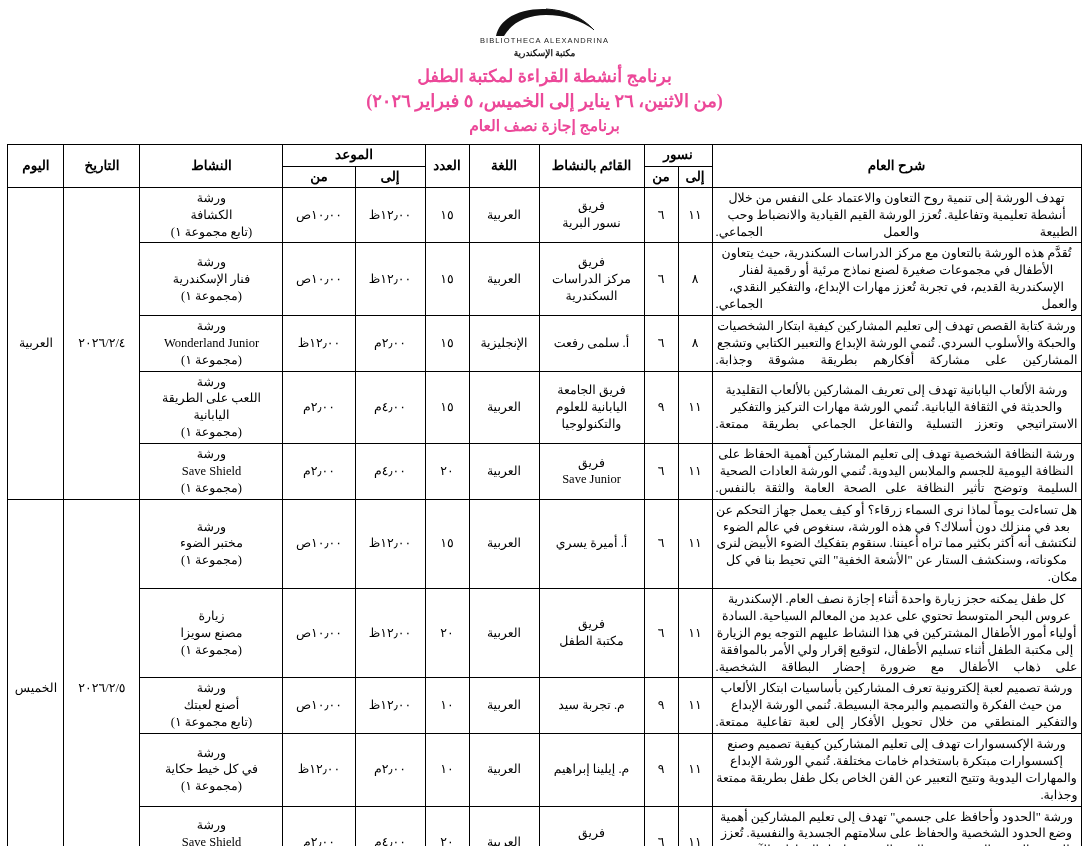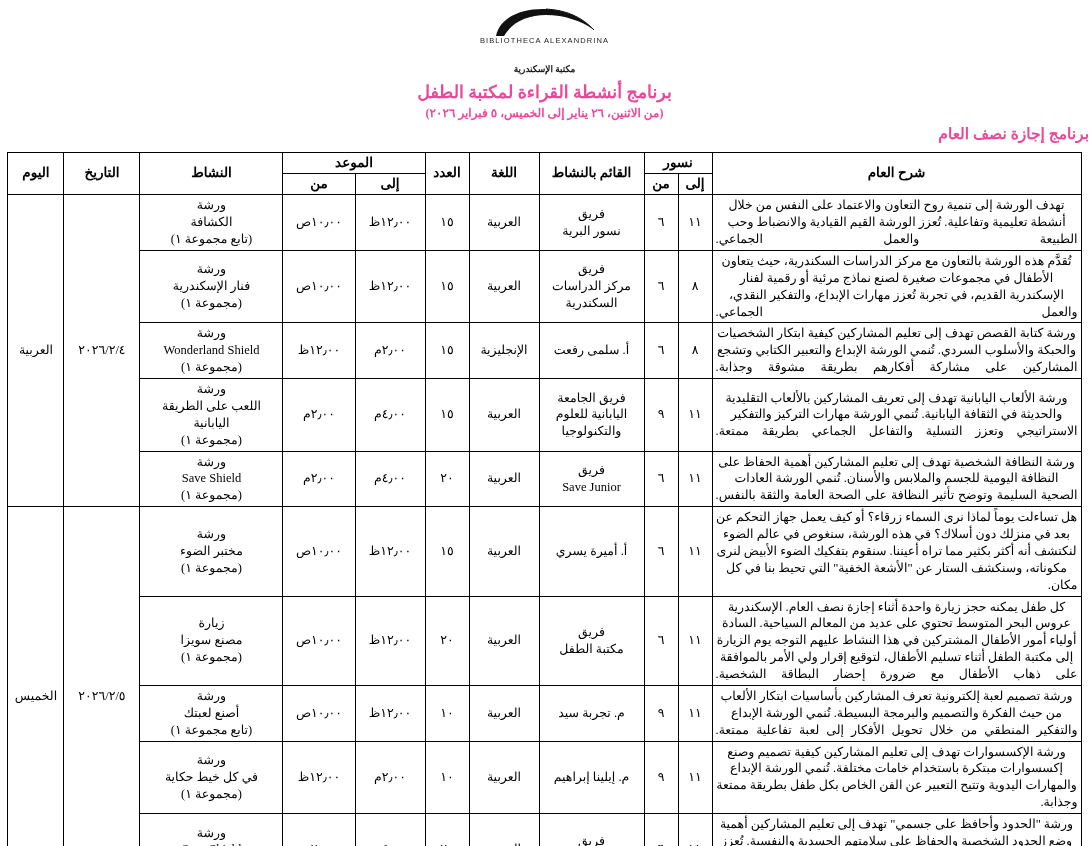--- a/index.html
+++ b/index.html
@@ -34,41 +34,40 @@
   .logo-latin {
     font-family: "Liberation Sans", sans-serif;
     font-size: 7.5px;
     letter-spacing: 1.1px;
     color: #1a1a1a;
     margin-top: -2px;
   }
   .logo-arabic {
     font-size: 9px;
     color: #1a1a1a;
-    margin-top: 19px;
+    margin-top: 3px;
     font-weight: bold;
   }
 
   .title-block {
     text-align: center;
     margin-top: 6px;
   }
   .title-line {
     font-weight: bold;
     font-size: 17.5px;
     line-height: 1.42;
     color: #ec4899;
   }
   .title-line.sub {
-    font-size: 12px;
+    font-size: 18px;
   }
   .title-line.sub2 {
     font-size: 15.5px;
     margin-top: 1px;
-    text-align: right;
   }
 
   
   table.sched {
     border-collapse: collapse;
     width: 1073px;
     margin: 7px auto 0 auto;
     table-layout: fixed;
     direction: rtl;
   }
@@ -217,35 +216,35 @@
         </tr>
         <tr>
           <td class="desc">ورشة كتابة القصص تهدف إلى تعليم المشاركين كيفية ابتكار الشخصيات والحبكة والأسلوب السردي. تُنمي الورشة الإبداع والتعبير الكتابي وتشجع المشاركين على مشاركة أفكارهم بطريقة مشوقة وجذابة.</td>
           <td class="num">٨</td>
           <td class="num">٦</td>
           <td class="lead">أ. سلمى رفعت</td>
           <td class="lang">الإنجليزية</td>
           <td class="num">١٥</td>
           <td class="time">٢٫٠٠م</td>
           <td class="time">١٢٫٠٠ظ</td>
-          <td class="act">ورشة<br><span class="en">Wonderland Shield</span><br>(مجموعة ١)</td>
+          <td class="act">ورشة<br><span class="en">Wonderland Junior</span><br>(مجموعة ١)</td>
         </tr>
         <tr>
           <td class="desc">ورشة الألعاب اليابانية تهدف إلى تعريف المشاركين بالألعاب التقليدية والحديثة في الثقافة اليابانية. تُنمي الورشة مهارات التركيز والتفكير الاستراتيجي وتعزز التسلية والتفاعل الجماعي بطريقة ممتعة.</td>
           <td class="num">١١</td>
           <td class="num">٩</td>
           <td class="lead">فريق الجامعة<br>اليابانية للعلوم والتكنولوجيا</td>
           <td class="lang">العربية</td>
           <td class="num">١٥</td>
           <td class="time">٤٫٠٠م</td>
           <td class="time">٢٫٠٠م</td>
           <td class="act">ورشة<br>اللعب على الطريقة اليابانية<br>(مجموعة ١)</td>
         </tr>
         <tr>
-          <td class="desc">ورشة النظافة الشخصية تهدف إلى تعليم المشاركين أهمية الحفاظ على النظافة اليومية للجسم والملابس والأسنان. تُنمي الورشة العادات الصحية السليمة وتوضح تأثير النظافة على الصحة العامة والثقة بالنفس.</td>
+          <td class="desc">ورشة النظافة الشخصية تهدف إلى تعليم المشاركين أهمية الحفاظ على النظافة اليومية للجسم والملابس اليدوية. تُنمي الورشة العادات الصحية السليمة وتوضح تأثير النظافة على الصحة العامة والثقة بالنفس.</td>
           <td class="num">١١</td>
           <td class="num">٦</td>
           <td class="lead">فريق<br><span class="en">Save Junior</span></td>
           <td class="lang">العربية</td>
           <td class="num">٢٠</td>
           <td class="time">٤٫٠٠م</td>
           <td class="time">٢٫٠٠م</td>
           <td class="act">ورشة<br><span class="en">Save Shield</span><br>(مجموعة ١)</td>
         </tr>
         <tr>

